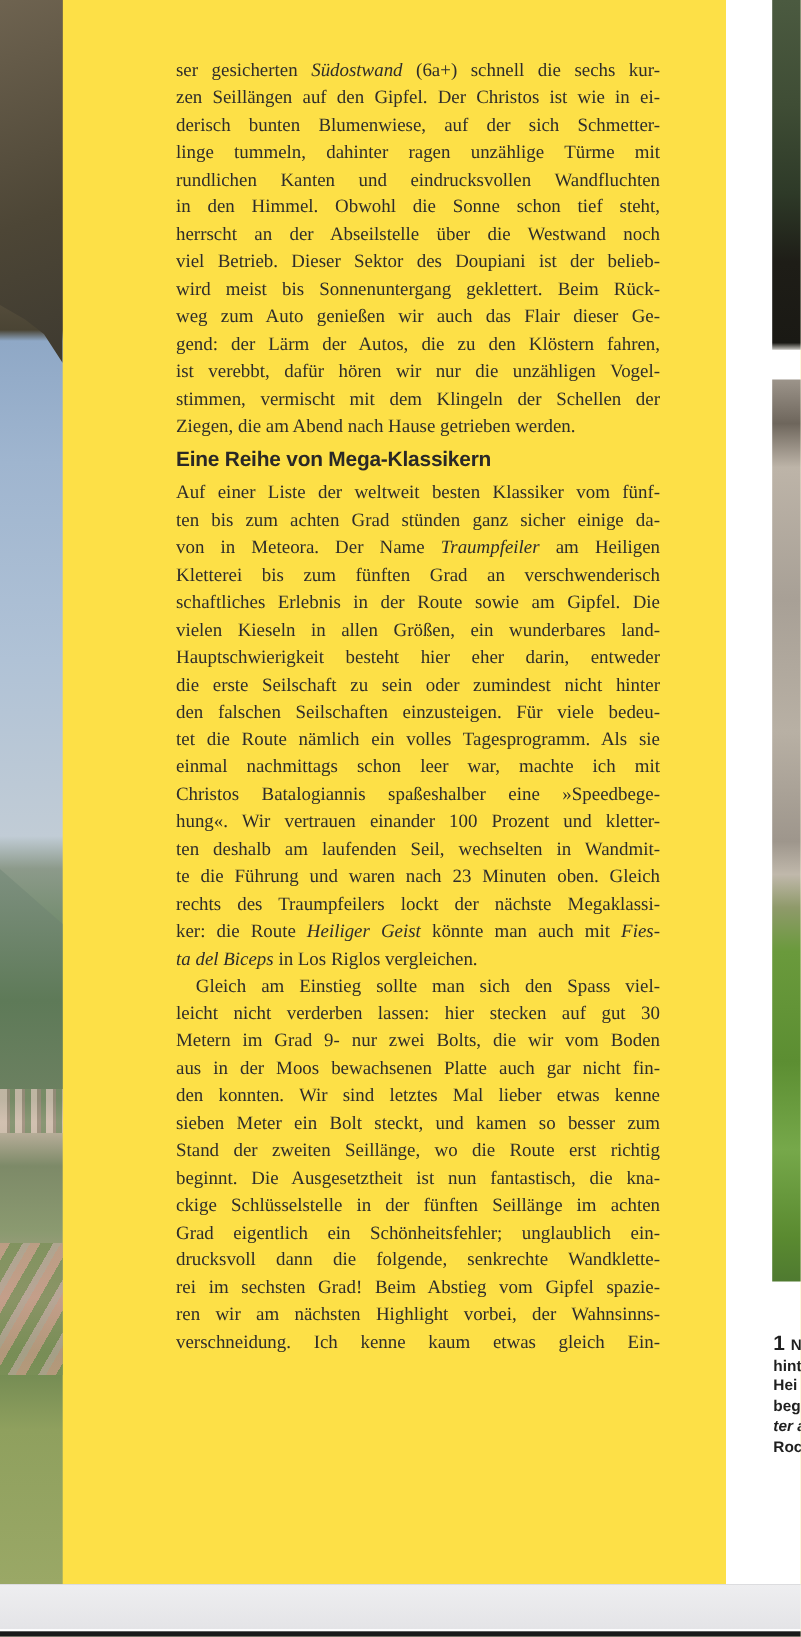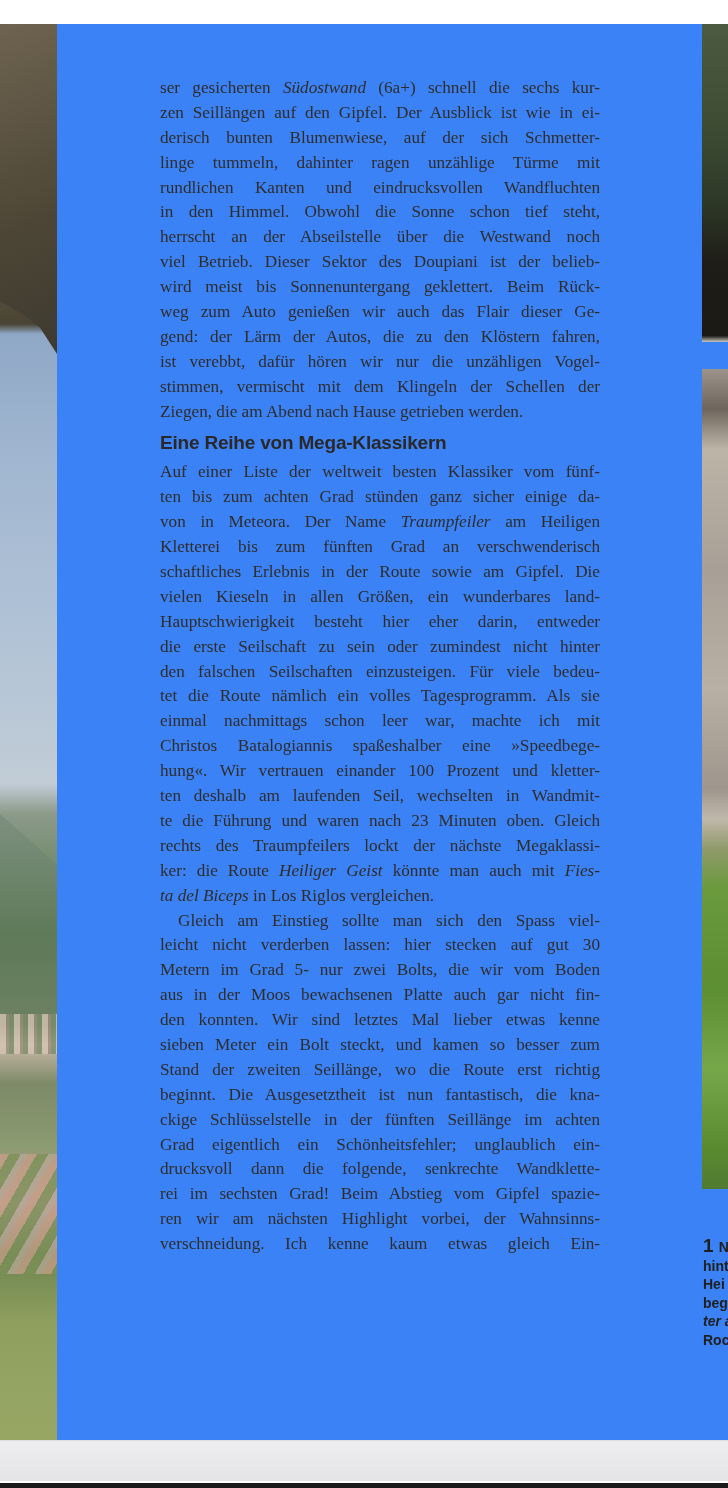--- a/index.html
+++ b/index.html
@@ -2,23 +2,22 @@
 <html><head>
 <meta charset="utf-8">
 <style>
   html, body { margin: 0; padding: 0; }
   body {
     width: 728px; height: 1488px; position: relative; overflow: hidden;
     background: #ffffff;
     font-family: "Liberation Serif", "DejaVu Serif", serif;
   }
   .page {
-    position: absolute; left: 0; top: 0; width: 728px; height: 1440px;
-    background: #3b82f6;
-    margin-top: 24px;
+    position: absolute; left: 0; top: 0; width: 660px; height: 1440px;
+    background: #fde047;
   }
   
   .photo-left {
     position: absolute; left: 0; top: 0; width: 57px; height: 1440px;
     background:
       linear-gradient(to bottom,
         #5d5340 0px, #6b5f48 120px, #5a513f 260px, #4a4434 300px,
         #8fa8c6 310px, #9fb5cf 420px, #b0c2d6 600px, #c1ccd6 760px,
         #8c9a8a 790px, #6f8a6a 850px, #5f7d55 940px, #6a7e60 1000px,
         #c9b8a8 1020px, #7d8a68 1060px, #8b9a70 1120px,
@@ -106,21 +105,21 @@
     <div class="town"></div>
     <div class="roofs"></div>
   </div>
 
   <div class="photo-right-top"></div>
   <div class="photo-right-mid"></div>
 
   <div class="article">
     <div id="p1">
         <span class="line"><span>ser gesicherten </span><i>Südostwand</i><span> (6a+) schnell die sechs kur-</span></span>
-        <span class="line"><span>zen Seillängen auf den Gipfel. Der Ausblick ist wie in ei-</span></span>
+        <span class="line"><span>zen Seillängen auf den Gipfel. Der Christos ist wie in ei-</span></span>
         <span class="line"><span>derisch bunten Blumenwiese, auf der sich Schmetter-</span></span>
         <span class="line"><span>linge tummeln, dahinter ragen unzählige Türme mit</span></span>
         <span class="line"><span>rundlichen Kanten und eindrucksvollen Wandfluchten</span></span>
         <span class="line"><span>in den Himmel. Obwohl die Sonne schon tief steht,</span></span>
         <span class="line"><span>herrscht an der Abseilstelle über die Westwand noch</span></span>
         <span class="line"><span>viel Betrieb. Dieser Sektor des Doupiani ist der belieb-</span></span>
         <span class="line"><span>wird meist bis Sonnenuntergang geklettert. Beim Rück-</span></span>
         <span class="line"><span>weg zum Auto genießen wir auch das Flair dieser Ge-</span></span>
         <span class="line"><span>gend: der Lärm der Autos, die zu den Klöstern fahren,</span></span>
         <span class="line"><span>ist verebbt, dafür hören wir nur die unzähligen Vogel-</span></span>
@@ -144,21 +143,21 @@
         <span class="line"><span>hung«. Wir vertrauen einander 100 Prozent und kletter-</span></span>
         <span class="line"><span>ten deshalb am laufenden Seil, wechselten in Wandmit-</span></span>
         <span class="line"><span>te die Führung und waren nach 23 Minuten oben. Gleich</span></span>
         <span class="line"><span>rechts des Traumpfeilers lockt der nächste Megaklassi-</span></span>
         <span class="line"><span>ker: die Route </span><i>Heiliger Geist</i><span> könnte man auch mit </span><i>Fies-</i></span>
         <span class="line last"><i>ta del Biceps</i><span> in Los Riglos vergleichen.</span></span>
       </div>
     <div id="p3">
         <span class="line indent"><span>Gleich am Einstieg sollte man sich den Spass viel-</span></span>
         <span class="line"><span>leicht nicht verderben lassen: hier stecken auf gut 30</span></span>
-        <span class="line"><span>Metern im Grad 5- nur zwei Bolts, die wir vom Boden</span></span>
+        <span class="line"><span>Metern im Grad 9- nur zwei Bolts, die wir vom Boden</span></span>
         <span class="line"><span>aus in der Moos bewachsenen Platte auch gar nicht fin-</span></span>
         <span class="line"><span>den konnten. Wir sind letztes Mal lieber etwas kenne</span></span>
         <span class="line"><span>sieben Meter ein Bolt steckt, und kamen so besser zum</span></span>
         <span class="line"><span>Stand der zweiten Seillänge, wo die Route erst richtig</span></span>
         <span class="line"><span>beginnt. Die Ausgesetztheit ist nun fantastisch, die kna-</span></span>
         <span class="line"><span>ckige Schlüsselstelle in der fünften Seillänge im achten</span></span>
         <span class="line"><span>Grad eigentlich ein Schönheitsfehler; unglaublich ein-</span></span>
         <span class="line"><span>drucksvoll dann die folgende, senkrechte Wandklette-</span></span>
         <span class="line"><span>rei im sechsten Grad! Beim Abstieg vom Gipfel spazie-</span></span>
         <span class="line"><span>ren wir am nächsten Highlight vorbei, der Wahnsinns-</span></span>

